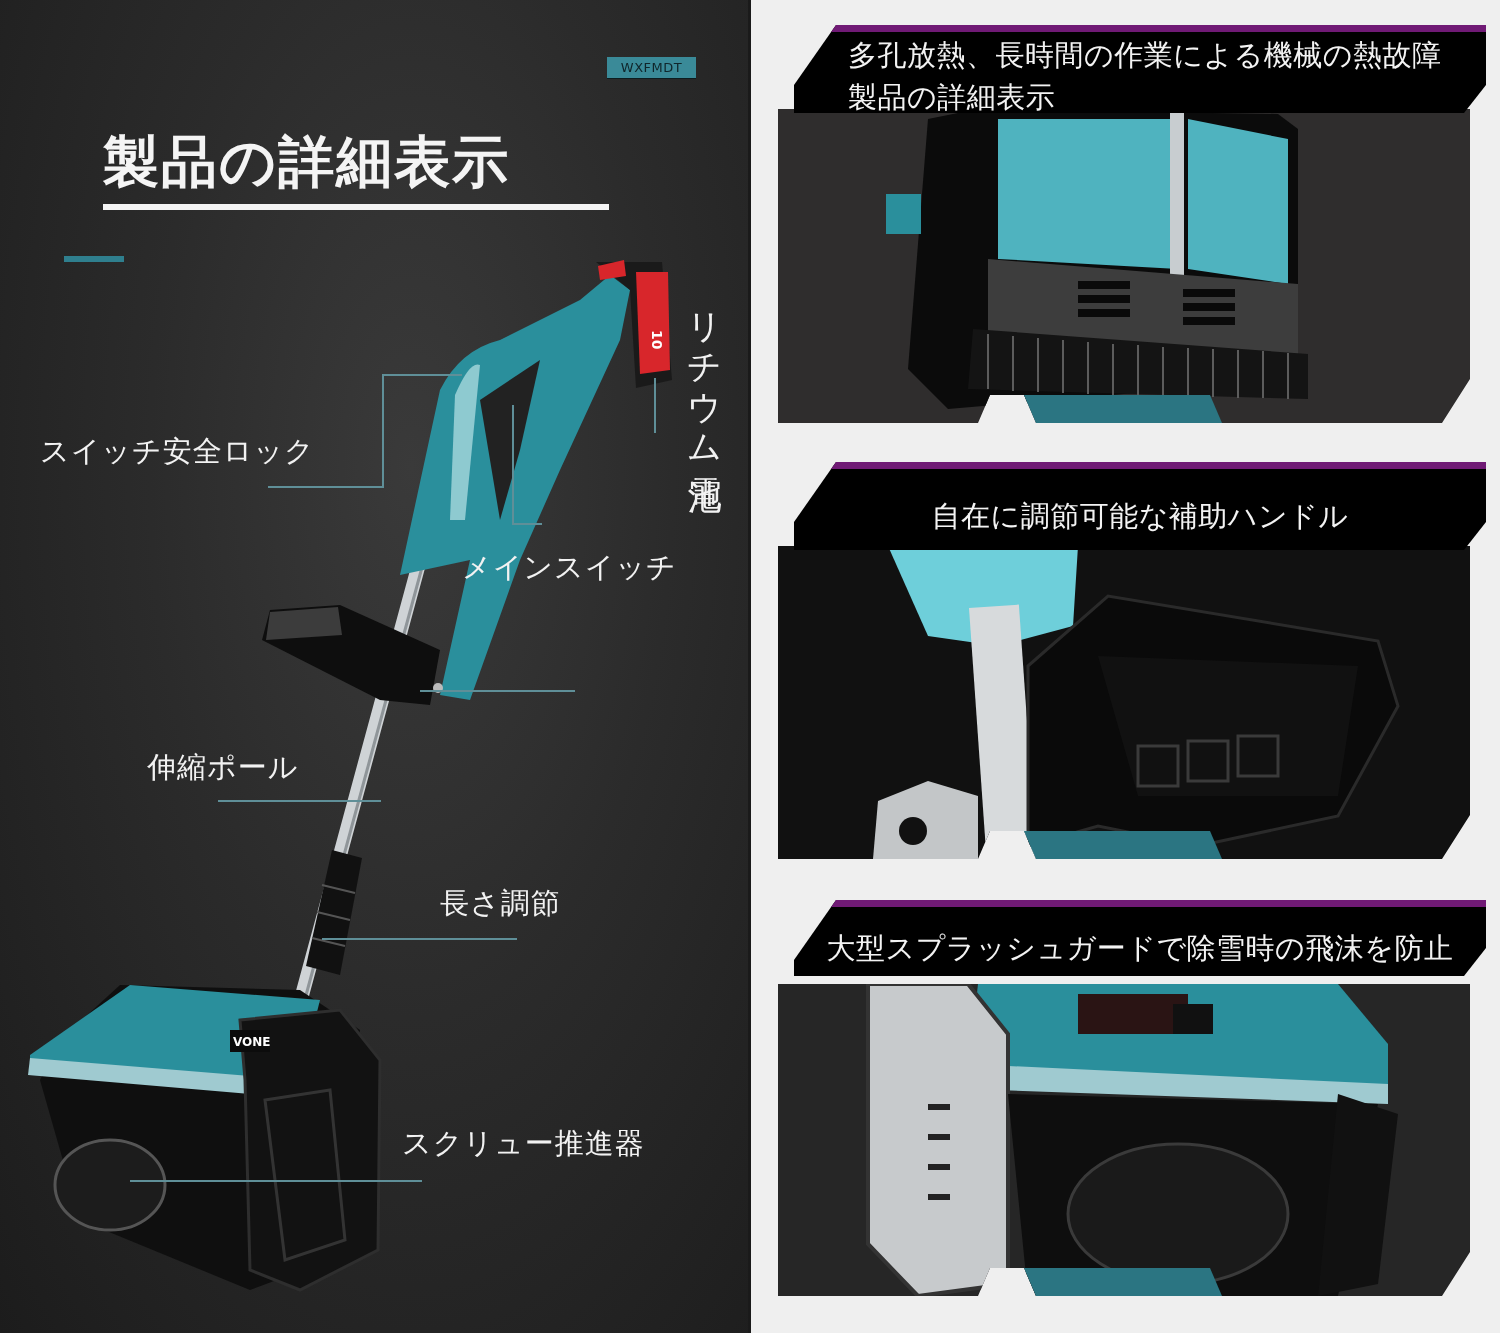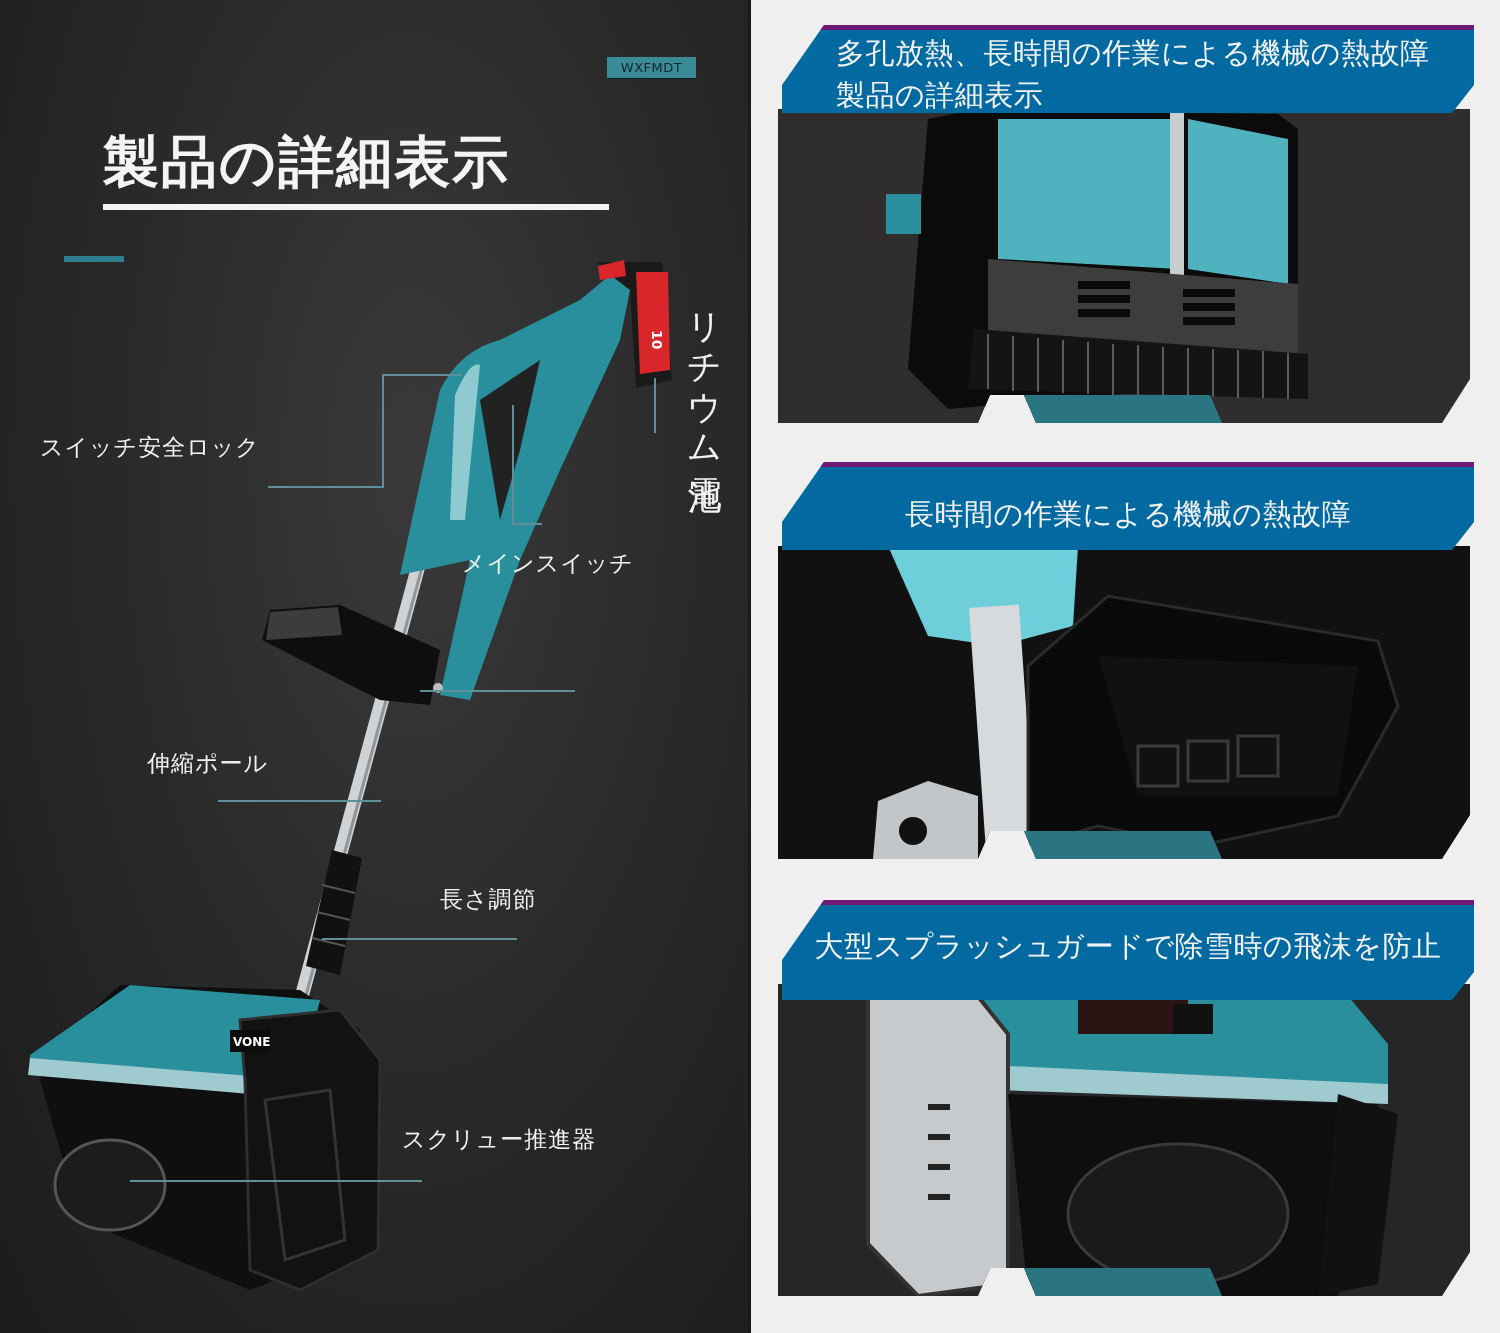--- a/index.html
+++ b/index.html
@@ -21,35 +21,35 @@
     border-bottom: 1px solid #0d1d20;
   }
   .main-title {
     position: absolute; left: 103px; top: 120px; width: 505px;
     color: #f4f4f4; font-size: 56px; font-weight: bold; letter-spacing: 2px; line-height: 84px;
   }
   .title-underline { position: absolute; left: 103px; top: 204px; width: 506px; height: 6px; background: #f4f4f4; }
   .accent-bar { position: absolute; left: 64px; top: 256px; width: 60px; height: 6px; background: #2f7f8e; }
 
   .callout {
-    position: absolute; color: #f2f2f2; font-size: 23px; white-space: nowrap; letter-spacing: 1px;
+    position: absolute; color: #f2f2f2; font-size: 29px; white-space: nowrap; letter-spacing: 1px;
   }
   .callout.vertical { writing-mode: vertical-rl; font-size: 34px; letter-spacing: 2px; }
   .leader { position: absolute; background: #5f8f98; }
 
   
   .product { position: absolute; left: 0; top: 0; width: 748px; height: 1333px; }
 
   
   .panel { position: absolute; left: 778px; width: 692px; }
   .panel-banner {
-    position: absolute; left: 4px; top: 0; width: 692px;
-    background: #0369a1; color: #f3f3f3;
+    position: absolute; left: 16px; top: 0; width: 692px;
+    background: #000000; color: #f3f3f3;
     clip-path: polygon(42px 0, 100% 0, 100% calc(100% - 28px), calc(100% - 22px) 100%, 0 100%, 0 60px);
-    border-top: 5px solid #701a75;
+    border-top: 7px solid #701a75;
   }
   .panel-banner .txt { position: absolute; font-size: 29px; line-height: 42px; letter-spacing: 0.5px; }
   .panel-body {
     position: absolute; left: 0; width: 692px; overflow: hidden;
     clip-path: polygon(0 0, 100% 0, 100% calc(100% - 44px), calc(100% - 28px) 100%, calc(100% - 434px) 100%, calc(100% - 446px) calc(100% - 28px), 212px calc(100% - 28px), 200px 100%, 0 100%);
   }
   .body-notch { position: absolute; left: 202px; width: 242px; height: 28px; background: #2b7582;
     clip-path: polygon(0 100%, 12px 0, calc(100% - 12px) 0, 100% 100%); }
 </style>
 </head>
@@ -181,21 +181,21 @@
         <rect x="360" y="200" width="40" height="40"></rect>
           <rect x="410" y="195" width="40" height="40"></rect>
           <rect x="460" y="190" width="40" height="40"></rect>
       </g>
       <path d="M100 255 L150 235 L200 250 L200 313 L95 313 Z" fill="#c3c6c8"></path>
       <circle cx="135" cy="285" r="14" fill="#111"></circle>
     </svg>
     <div class="body-notch" style="top:285px;"></div>
   </div>
   <div class="panel-banner" style="height:88px;">
-    <div class="txt" style="left:0; width:692px; text-align:center; top:26px;">長時間の作業による機械の熱故障</div>
+    <div class="txt" style="left:0; width:692px; text-align:center; top:26px;">自在に調節可能な補助ハンドル</div>
   </div>
 </div>
 
 <div class="panel" style="top:900px; height:396px;">
   <div class="panel-body" style="top:84px; height:312px; background:#262626;">
     <svg width="692" height="312" viewBox="0 0 692 312">
       <polygon points="200,0 560,0 610,60 610,110 190,90" fill="#2a8f9c"></polygon>
       <polygon points="190,80 610,100 610,120 190,105" fill="#9fcad0"></polygon>
       <rect x="300" y="10" width="110" height="40" fill="#2a1414"></rect>
       <rect x="395" y="20" width="40" height="30" fill="#111"></rect>
@@ -205,16 +205,16 @@
           <rect x="150" y="150" width="22" height="6"></rect>
         <rect x="150" y="180" width="22" height="6"></rect>
           <rect x="150" y="210" width="22" height="6"></rect>
       </g>
       <polygon points="230,110 600,120 560,312 250,312" fill="#0e0e0e"></polygon>
       <ellipse cx="400" cy="230" rx="110" ry="70" fill="#1a1a1a" stroke="#3a3a3a" stroke-width="3"></ellipse>
       <polygon points="560,110 620,130 600,300 540,312" fill="#111"></polygon>
     </svg>
     <div class="body-notch" style="top:284px;"></div>
   </div>
-  <div class="panel-banner" style="height:100px;">
+  <div class="panel-banner" style="height:76px;">
     <div class="txt" style="left:0; width:692px; text-align:center; top:20px;">大型スプラッシュガードで除雪時の飛沫を防止</div>
   </div>
 </div>
 
 </body></html>

